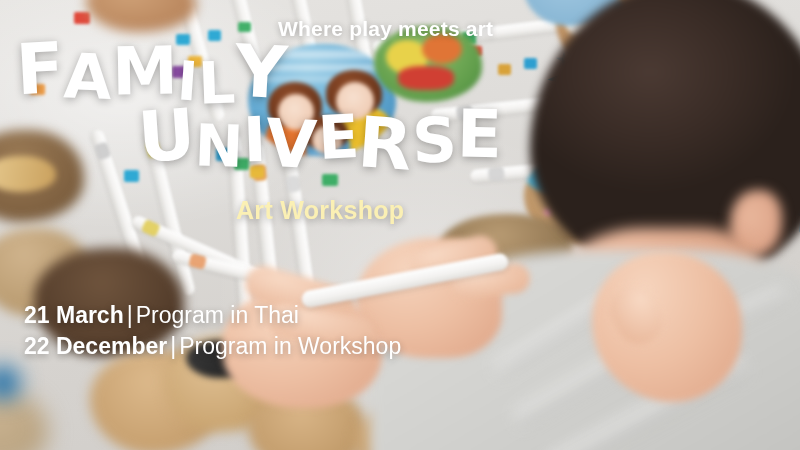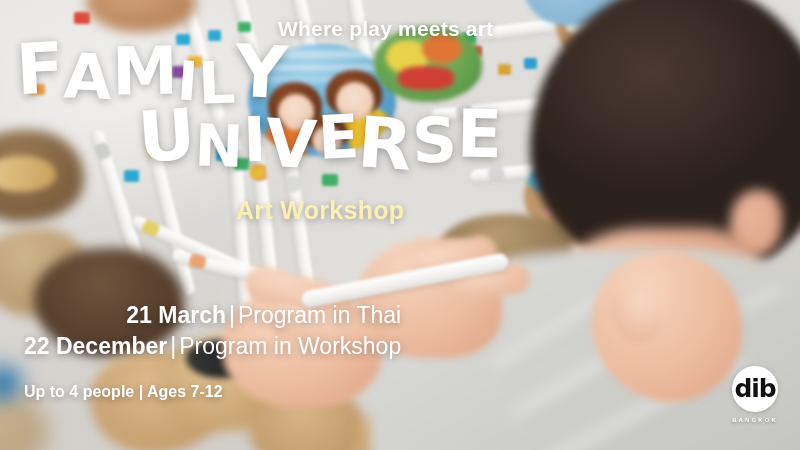--- a/index.html
+++ b/index.html
@@ -230,21 +230,20 @@
     left: 24px;
     top: 300px;
     color: #ffffff;
     text-shadow: 0 2px 7px rgba(0,0,0,.32);
   }
   .date-row {
     font-size: 23px;
     line-height: 1.33;
     white-space: nowrap;
     font-weight: normal;
-    text-align: right;
   }
   .date-row .d-day { font-weight: bold; }
   .date-row .d-sep { font-weight: normal; padding: 0 3px; }
 
   .details {
     position: absolute;
     left: 24px;
     top: 380px;
     color: #ffffff;
     text-shadow: 0 2px 7px rgba(0,0,0,.32);
@@ -464,24 +463,17 @@
     <div class="dates">
       <div class="date-row">
         <span class="d-day">21 March</span><span class="d-sep">|</span><span class="d-prog">Program in Thai</span>
       </div>
       <div class="date-row">
         <span class="d-day">22 December</span><span class="d-sep">|</span><span class="d-prog">Program in Workshop</span>
       </div>
     </div>
 
     <div class="details">
-      <div class="detail-row">Up to 4 people | Ages 7-12</div>
-    </div>
-
-    <div class="logo">
-      <div class="logo-circle">
-        <div class="logo-mark">dib</div>
-      </div>
-      <div class="logo-city">BANGKOK</div>
-    </div>
+    </div>
+
 
   </div>
 </div>
 
 </body></html>

